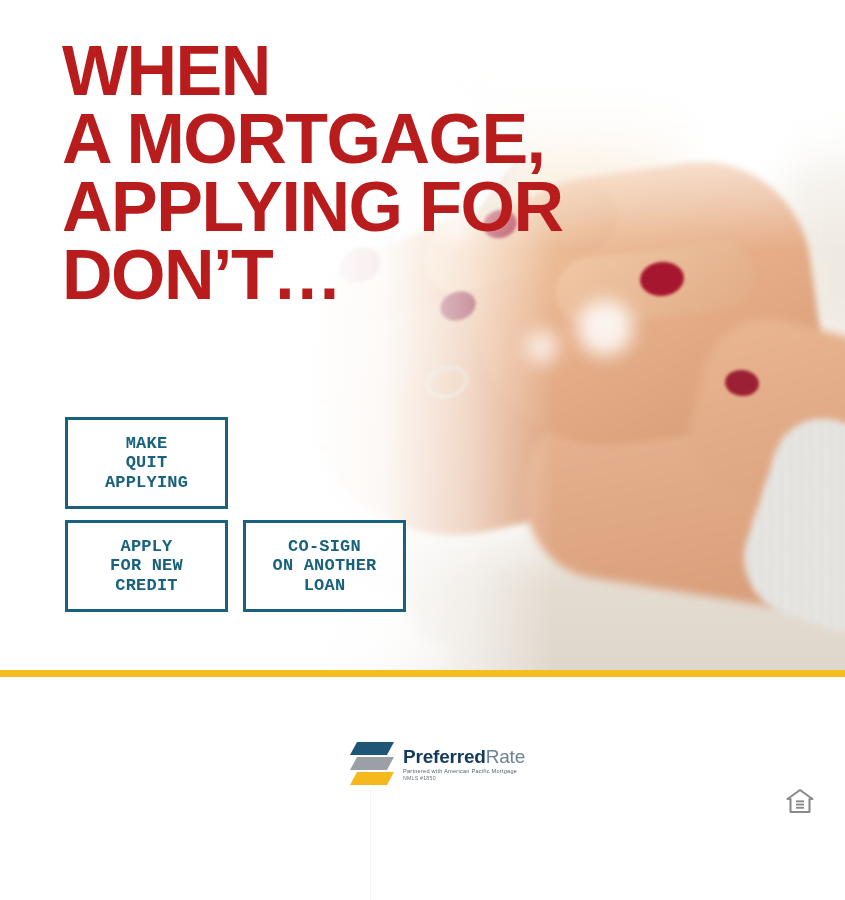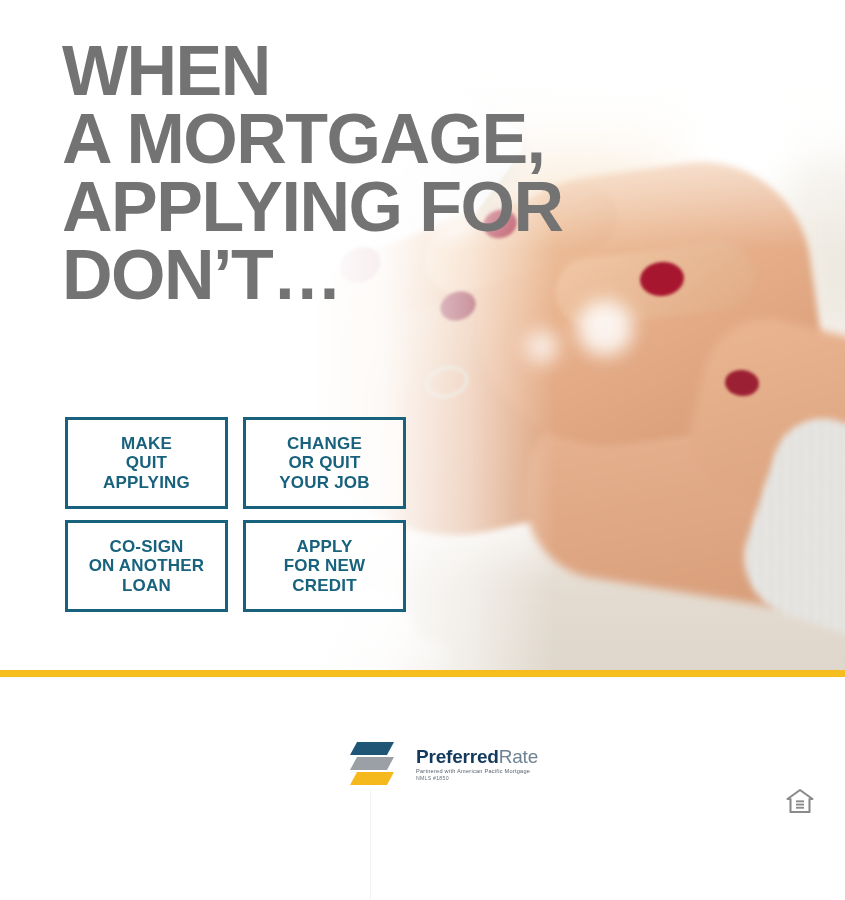--- a/index.html
+++ b/index.html
@@ -181,32 +181,32 @@
     background:linear-gradient(90deg,#ffffff 0%,#ffffff 26%,rgba(255,255,255,.92) 48%,rgba(255,255,255,.55) 74%,rgba(255,255,255,0) 100%);
   }
   .fade-top{
     left:0;top:0;width:620px;height:250px;
     background:linear-gradient(180deg,#ffffff 0%,rgba(255,255,255,.78) 46%,rgba(255,255,255,0) 100%);
   }
 
   
   #headline{
     position:absolute;left:62px;top:38px;width:640px;
-    color:#737373;
+    color:#b91c1c;
     font-weight:bold;
     font-size:70px;
     line-height:.97;
     letter-spacing:-1.5px;
     z-index:5;
   }
   #headline .l{display:block;white-space:nowrap;}
 
   
   #boxes{position:absolute;left:65px;top:417px;z-index:6;}
-  .box-row{display:flex;gap:15px;margin-bottom:11px;}
+  .box-row{display:flex;gap:15px;margin-bottom:11px;font-family:Liberation Mono, monospace;}
   .dbox{
     width:163px;height:92px;
     border:3px solid #19627e;
     background:rgba(255,255,255,.62);
     display:flex;align-items:center;justify-content:center;
     box-sizing:border-box;
   }
   .dbox .txt{
     color:#19627e;font-weight:bold;font-size:17px;line-height:1.12;
     text-align:center;letter-spacing:.2px;
@@ -222,21 +222,21 @@
   
   #footer{
     position:absolute;left:0;top:677px;width:845px;height:223px;background:#ffffff;
   }
   #footer .panel-edge{
     position:absolute;left:370px;top:113px;width:1px;height:110px;
     background:#f3f3f3;
   }
 
   #logo{
-    position:absolute;left:350px;top:742px;display:flex;align-items:center;gap:22px;
+    position:absolute;left:350px;top:742px;display:flex;align-items:center;gap:9px;
   }
   #logo .mark{width:44px;height:44px;position:relative;}
   #logo .mark .bar{position:absolute;left:0;width:44px;height:13px;}
   #logo .mark .b1{top:0;background:#1f5575;
     clip-path:polygon(16% 0,100% 0,84% 100%,0 100%);}
   #logo .mark .b2{top:15px;background:#9aa0a6;
     clip-path:polygon(16% 0,100% 0,84% 100%,0 100%);}
   #logo .mark .b3{top:30px;background:#f5b81d;
     clip-path:polygon(16% 0,100% 0,84% 100%,0 100%);}
 
@@ -313,41 +313,34 @@
 
   <div id="boxes">
     <div class="box-row">
       <div class="dbox">
         <div class="txt">
           <span>MAKE</span>
           <span>QUIT</span>
           <span>APPLYING</span>
         </div>
       </div>
+    </div>
+    <div class="box-row">
       <div class="dbox">
         <div class="txt">
-          <span>CHANGE</span>
-          <span>OR QUIT</span>
-          <span>YOUR JOB</span>
+          <span>APPLY</span>
+          <span>FOR NEW</span>
+          <span>CREDIT</span>
         </div>
       </div>
-    </div>
-    <div class="box-row">
       <div class="dbox">
         <div class="txt">
           <span>CO-SIGN</span>
           <span>ON ANOTHER</span>
           <span>LOAN</span>
-        </div>
-      </div>
-      <div class="dbox">
-        <div class="txt">
-          <span>APPLY</span>
-          <span>FOR NEW</span>
-          <span>CREDIT</span>
         </div>
       </div>
     </div>
   </div>
 </div>
 
 <div id="gold-rule"></div>
 
 <div id="footer">
   <div class="panel-edge"></div>

